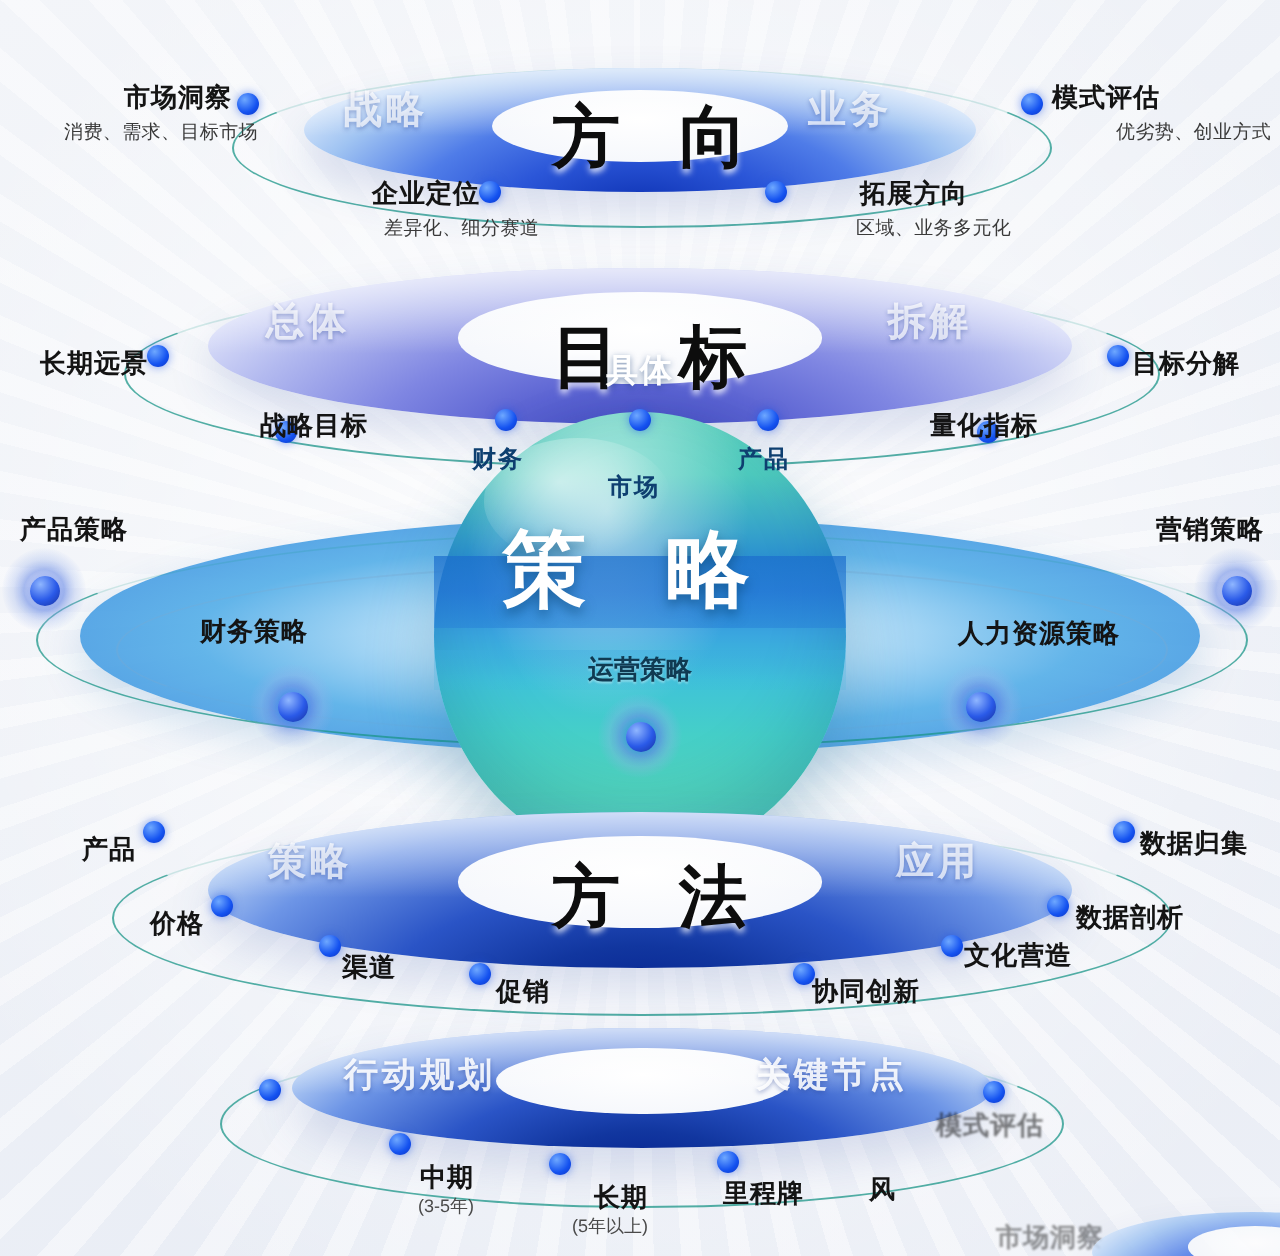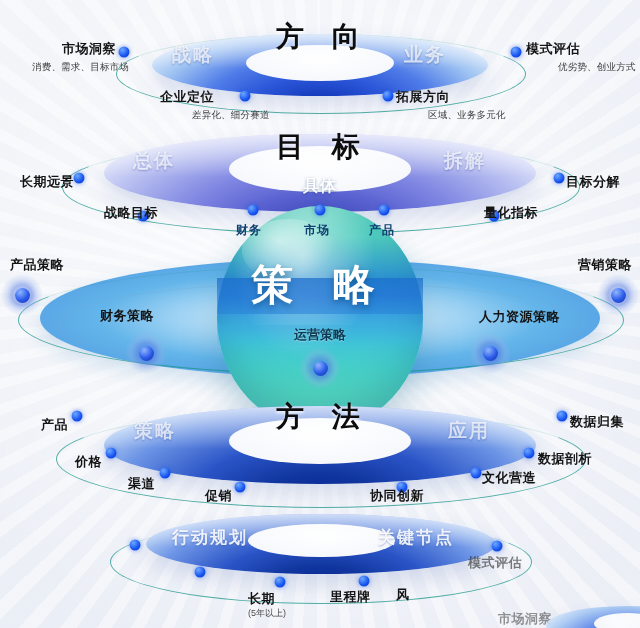--- a/index.html
+++ b/index.html
@@ -58,26 +58,26 @@
        rgba(150,175,235,.30) 52%, rgba(180,200,240,0) 72%);}
   .orb .core{position:absolute;left:50%;top:50%;width:15px;height:15px;margin:-7.5px 0 0 -7.5px;
      border-radius:50%;background:radial-gradient(circle at 35% 28%,#8fb6ff,#2a5ae8 55%,#16309f 100%);
      box-shadow:0 0 7px rgba(40,85,230,.7);}
 
   
   .lbl{position:absolute;white-space:nowrap;}
   .lbl .t{font-weight:bold;font-size:13px;color:#141414;letter-spacing:.5px;line-height:1.15;}
   .lbl .s{font-size:9.5px;color:#3a3a3a;line-height:1.2;margin-top:4px;letter-spacing:.2px;padding-left:32px;}
   .lbl.r{text-align:right;}
-  .lbl.c{text-align:left;}
+  .lbl.c{text-align:right;}
   .lbl .yr{font-size:9px;color:#4a4a4a;font-weight:normal;}
 
   
-  .heading{position:absolute;font-weight:bold;font-size:28px;letter-spacing:10px;
-     color:#0d0d0d;text-shadow:0 2px 3px rgba(255,255,255,.85);white-space:nowrap;}
+  .heading{position:absolute;font-weight:bold;font-size:34px;letter-spacing:10px;
+     color:#0d0d0d;text-shadow:0 2px 3px rgba(255,255,255,.85);white-space:nowrap;margin-top:28px;}
 
   
   .ghost{position:absolute;font-weight:bold;font-size:19px;color:rgba(255,255,255,.88);
      letter-spacing:2px;white-space:nowrap;text-shadow:0 1px 2px rgba(20,50,140,.35);}
   .ghost.dim{color:rgba(255,255,255,.72);}
 
   
   #sphere{position:absolute;left:320px;top:318px;width:206px;height:224px;
      transform:translate(-50%,-50%);border-radius:50%;
      background:
@@ -169,42 +169,42 @@
 
   <div class="lbl r" style="left:-8px;top:175px;width:82px;">
     <div class="t">长期远景</div>
   </div>
   <div class="lbl c" style="left:104px;top:206px;width:80px;">
     <div class="t">战略目标</div>
   </div>
   <div class="lbl" style="left:566px;top:175px;">
     <div class="t">目标分解</div>
   </div>
-  <div class="lbl c" style="left:484px;top:206px;width:80px;">
+  <div class="lbl c" style="left:439px;top:206px;width:80px;">
     <div class="t">量化指标</div>
   </div>
 
   <div class="plate" id="plateStrategy"></div>
   <div class="orbit" style="left:18px;top:266px;width:604px;height:106px;"></div>
   <div class="orbit faint" style="left:58px;top:282px;width:524px;height:84px;"></div>
 
   <div id="sphere">
     <div class="shine"></div>
     <div class="band bandA"></div>
     <div class="band bandB"></div>
   </div>
 
   <div class="sp-white" style="left:320px;top:186px;">具体</div>
 
   <div class="node" style="left:253px;top:210px;"></div>
   <div class="node" style="left:320px;top:210px;"></div>
   <div class="node" style="left:384px;top:210px;"></div>
 
   <div class="sp-dk" style="left:249px;top:230px;">财务</div>
-  <div class="sp-dk" style="left:317px;top:230px;text-align:center;">市场</div>
+  <div class="sp-dk" style="left:317px;top:244px;text-align:center;">市场</div>
   <div class="sp-dk" style="left:382px;top:230px;">产品</div>
 
   <div id="sphereTitle">策 略</div>
 
   <div class="sp-sub" style="left:320px;top:335px;">运营策略</div>
 
   <div class="lbl" style="left:10px;top:258px;">
     <div class="t">产品策略</div>
   </div>
   <div class="lbl r" style="left:520px;top:258px;width:112px;">
@@ -294,20 +294,24 @@
 
   <div class="ghost" style="left:378px;top:526px;font-size:17px;">关键节点</div>
   <div class="ghost" style="left:172px;top:526px;font-size:17px;">行动规划</div>
 
   <div class="node" style="left:135px;top:545px;"></div>
   <div class="node" style="left:200px;top:572px;"></div>
   <div class="node" style="left:280px;top:582px;"></div>
   <div class="node" style="left:364px;top:581px;"></div>
   <div class="node" style="left:497px;top:546px;"></div>
 
+  <div class="lbl c" style="left:165px;top:582px;width:72px;">
+    <div class="t">中期</div>
+    <div class="yr">(3-5年)</div>
+  </div>
   <div class="lbl c" style="left:248px;top:592px;width:76px;">
     <div class="t">长期</div>
     <div class="yr">(5年以上)</div>
   </div>
   <div class="lbl c" style="left:330px;top:590px;width:72px;">
     <div class="t">里程牌</div>
   </div>
   <div class="lbl c" style="left:396px;top:588px;width:52px;">
     <div class="t">风</div>
   </div>

